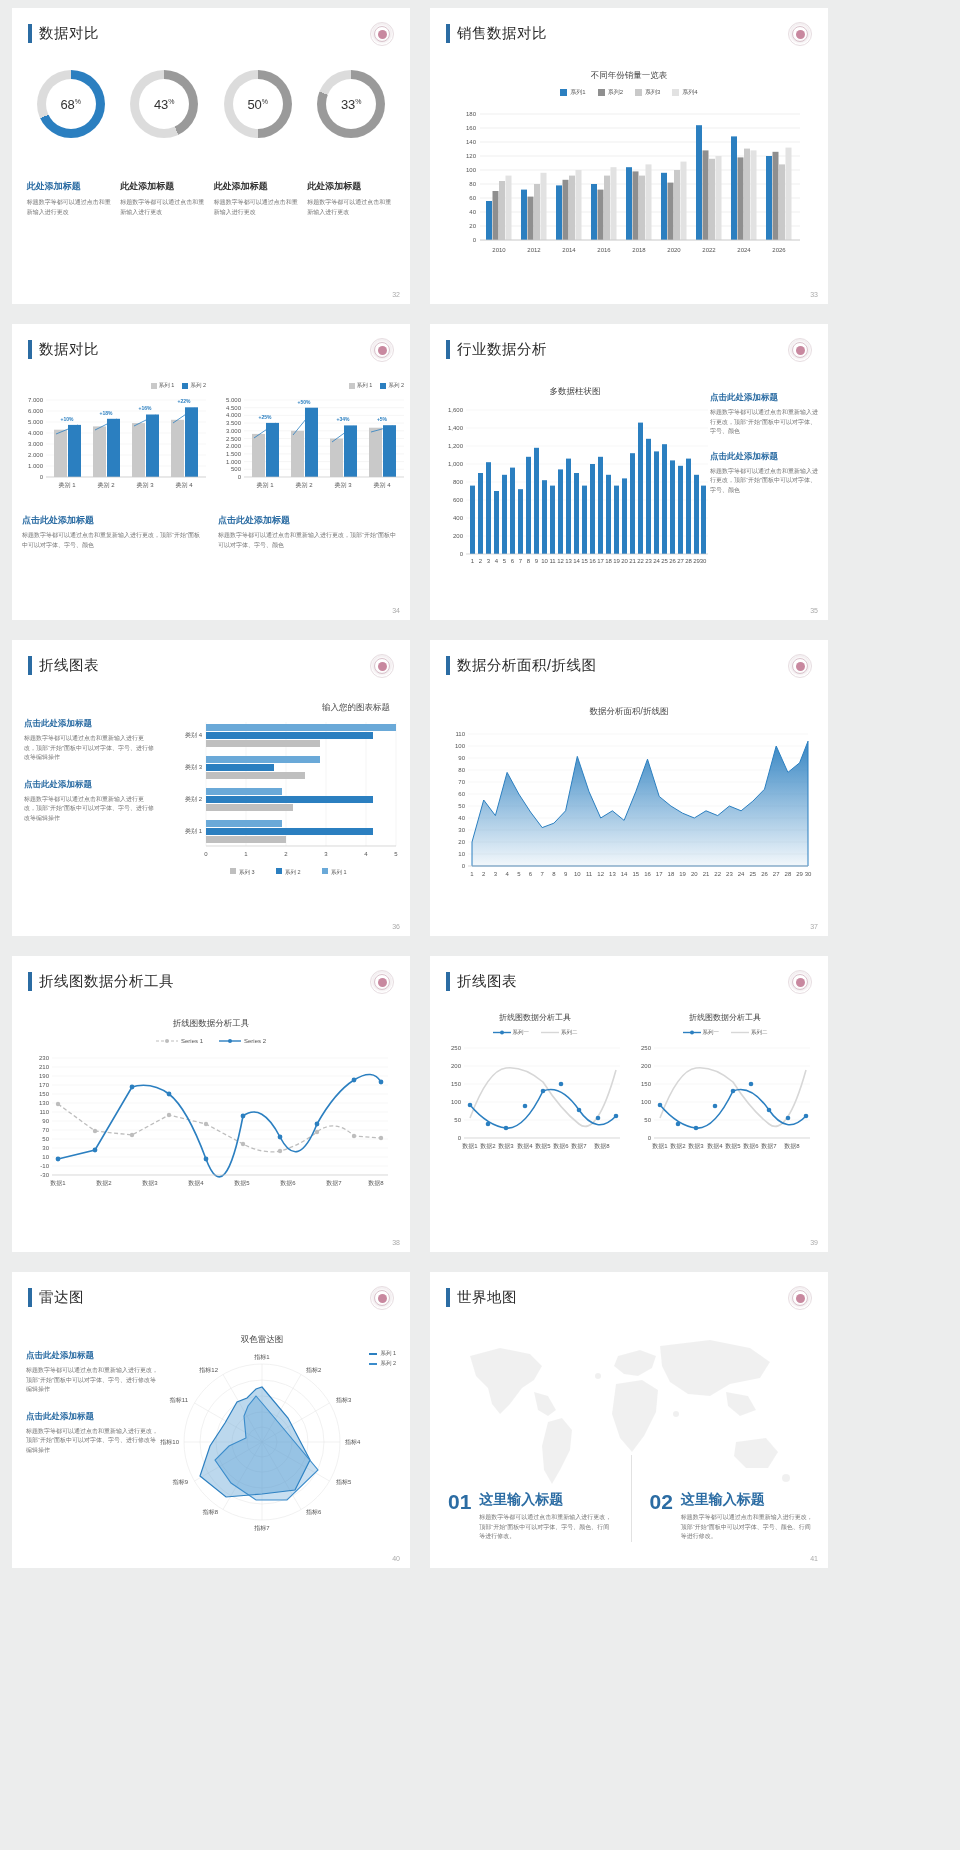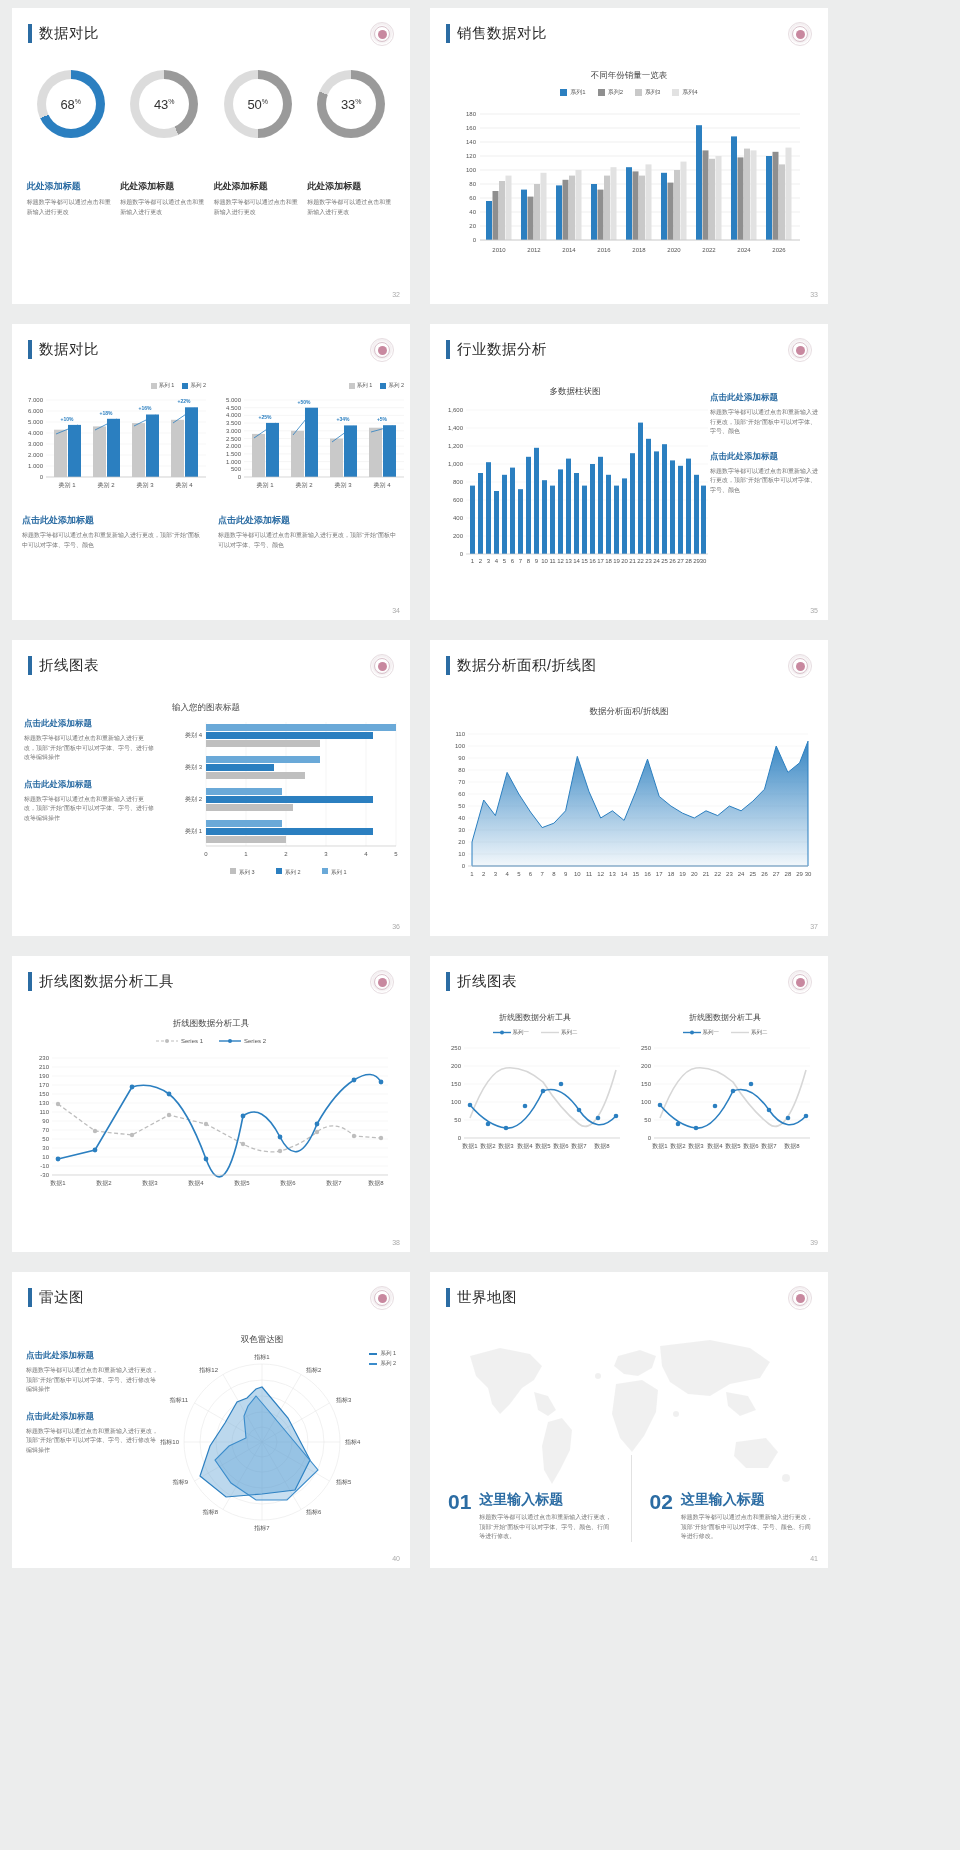--- a/index.html
+++ b/index.html
@@ -611,21 +611,21 @@
       </div>
       <div class="logo"></div>
 
       <div class="s36-left">
         <h4>点击此处添加标题</h4>
         <p>标题数字等都可以通过点击和重新输入进行更改，顶部“开始”面板中可以对字体、字号、进行修改等编辑操作</p>
         <h4>点击此处添加标题</h4>
         <p>标题数字等都可以通过点击和重新输入进行更改，顶部“开始”面板中可以对字体、字号、进行修改等编辑操作</p>
       </div>
 
-      <div style="position:absolute;top:62px;left:160px;width:230px;text-align:left" class="sub-title-c">输入您的图表标题</div>
+      <div style="position:absolute;top:62px;left:148px;width:230px;text-align:right" class="sub-title-c">输入您的图表标题</div>
 
       <svg width="235" height="180" viewBox="0 0 235 180" style="position:absolute;top:78px;left:156px">
         <g stroke="#e8e8e8" stroke-width="0.5">
           <line x1="38" y1="4" x2="38" y2="128"></line>
             <line x1="78" y1="4" x2="78" y2="128"></line>
           <line x1="118" y1="4" x2="118" y2="128"></line>
             <line x1="158" y1="4" x2="158" y2="128"></line>
           <line x1="198" y1="4" x2="198" y2="128"></line>
             <line x1="228" y1="4" x2="228" y2="128"></line>
         </g>

